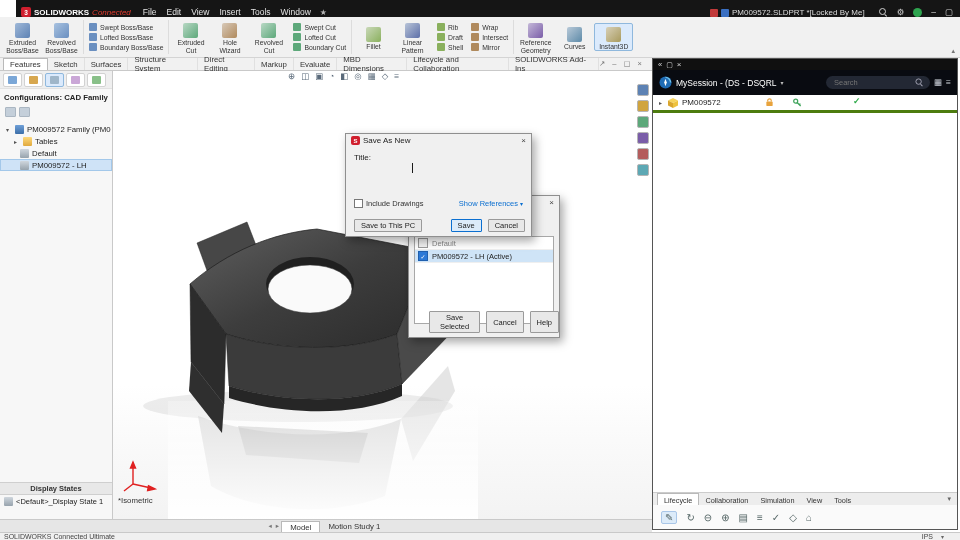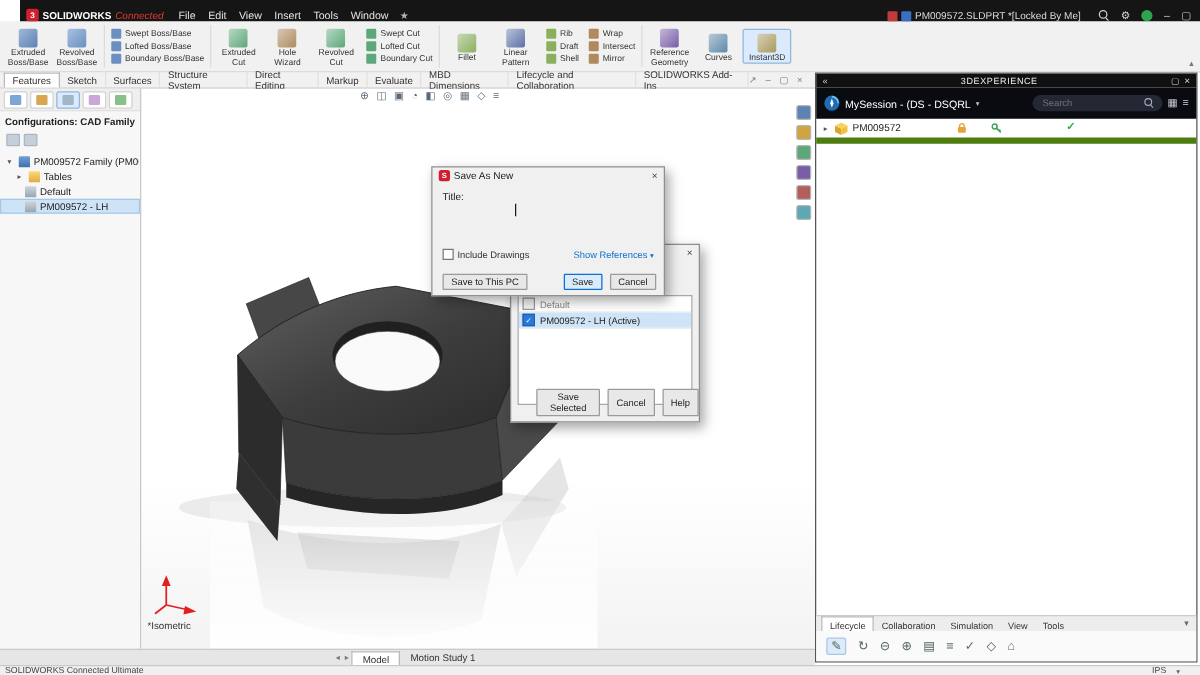--- a/index.html
+++ b/index.html
@@ -105,21 +105,21 @@
   .rp-head-title{flex:1;text-align:center;letter-spacing:.5px;color:#eee;font-size:7.2px;}
   .rp-session{height:25px;background:#090b11;display:flex;align-items:center;padding:0 6px;color:#fff;gap:4px;}
   .rp-session-title{font-size:8.5px;white-space:nowrap;overflow:hidden;}
   .rp-chev{font-size:6px;color:#bbb;}
   .search-pill{margin-left:auto;width:92px;height:13px;background:#232834;border-radius:7px;display:flex;align-items:center;padding:0 6px;gap:4px;}
   .search-pill input{flex:1;min-width:0;background:transparent;border:none;outline:none;color:#ccc;font-size:7.5px;font-family:inherit;}
   .search-pill .mag{color:#aab;transform:scale(.9);}
   .rp-glyph{font-size:8.5px;color:#cfd4dd;line-height:1;}
   .rp-cols{height:12px;background:#ededed;border-bottom:1px solid #ccc;display:flex;font-size:7.3px;color:#333;align-items:center;}
   .rp-col{padding-left:4px;border-right:1px solid #dcdcdc;box-sizing:border-box;overflow:hidden;white-space:nowrap;height:12px;display:flex;align-items:center;flex:none;}
-  .rp-row{height:15px;display:flex;align-items:center;font-size:8px;color:#222;position:relative;border-bottom:5px solid #4d7c0f;}
+  .rp-row{height:15px;display:flex;align-items:center;font-size:8px;color:#222;position:relative;border-bottom:3px solid #4d7c0f;}
   .rp-row .tw{margin-left:6px;}
   .rp-row-name{margin-left:3px;}
   .st-ico{position:absolute;top:3px;}
   .rp-tabs{position:absolute;left:0;right:0;bottom:24px;height:13px;background:#ededed;border-top:1px solid #ccc;display:flex;align-items:flex-end;font-size:7.3px;padding-left:4px;box-sizing:border-box;}
   .rp-tab{padding:0 6px;height:12px;display:flex;align-items:flex-end;color:#333;box-sizing:border-box;}
   .rp-tab.active{background:#fff;border:1px solid #b9b9b9;border-bottom:none;}
   .rp-tabs-chev{margin-left:auto;padding:0 6px 2px 0;color:#666;font-size:7px;}
   .rp-icons{position:absolute;left:0;right:0;bottom:0;height:24px;background:#fafafa;display:flex;align-items:center;gap:9px;padding-left:8px;font-size:10px;color:#566;}
   .rp-icons .first{border:1px solid #a9c6e8;background:#dcebf9;padding:0 3px;border-radius:2px;}
   .checkmark{color:#2faa4a;font-weight:bold;font-size:9px;line-height:1;}
@@ -403,20 +403,27 @@
         <span class="tree-ico ico-folder"></span>
         <span>Tables</span>
       </div>
       <div class="tree-row ind2">
         <span class="tree-ico ico-config"></span>
         <span>Default</span>
       </div>
       <div class="tree-row ind2 selected">
         <span class="tree-ico ico-config"></span>
         <span>PM009572 - LH</span>
+      </div>
+    </div>
+    <div class="lp-display">
+      <div class="lp-display-header">Display States</div>
+      <div class="lp-display-item">
+        <span class="tree-ico ico-config"></span>
+        <span>&lt;Default&gt;_Display State 1</span>
       </div>
     </div>
   </div>
 
   <div id="graphics">
     
     <svg class="model" width="539" height="448" viewBox="0 0 539 448">
       <defs>
         <linearGradient id="gTop" x1="0" y1="0" x2="1" y2="1">
           <stop offset="0" stop-color="#5f5f5f"></stop>
@@ -499,21 +506,20 @@
     <span>SOLIDWORKS Connected Ultimate</span>
     <div class="sb-right">
       <span>IPS</span>
       <span style="font-size:6px;color:#666;">▾</span>
     </div>
   </div>
 
   <div id="rightpanel">
     <div class="rp-head">
       <span>«</span>
-      <span class="rp-head-title">3DEXPERIENCE</span>
       <span style="font-size:7px;">▢</span>
       <span style="font-size:8px;">×</span>
     </div>
     <div class="rp-session">
       <svg width="13" height="13" viewBox="0 0 14 14">
         <circle cx="7" cy="7" r="6.5" fill="#1f6cb5"></circle>
         <path d="M7 1.5 A5.5 5.5 0 0 1 12.5 7" fill="none" stroke="#6fc1e8" stroke-width="1.5"></path>
         <polygon points="7,3 8.4,7 7,11 5.6,7" fill="#fff"></polygon>
       </svg>
       <span class="rp-session-title">MySession - (DS - DSQRL</span>

